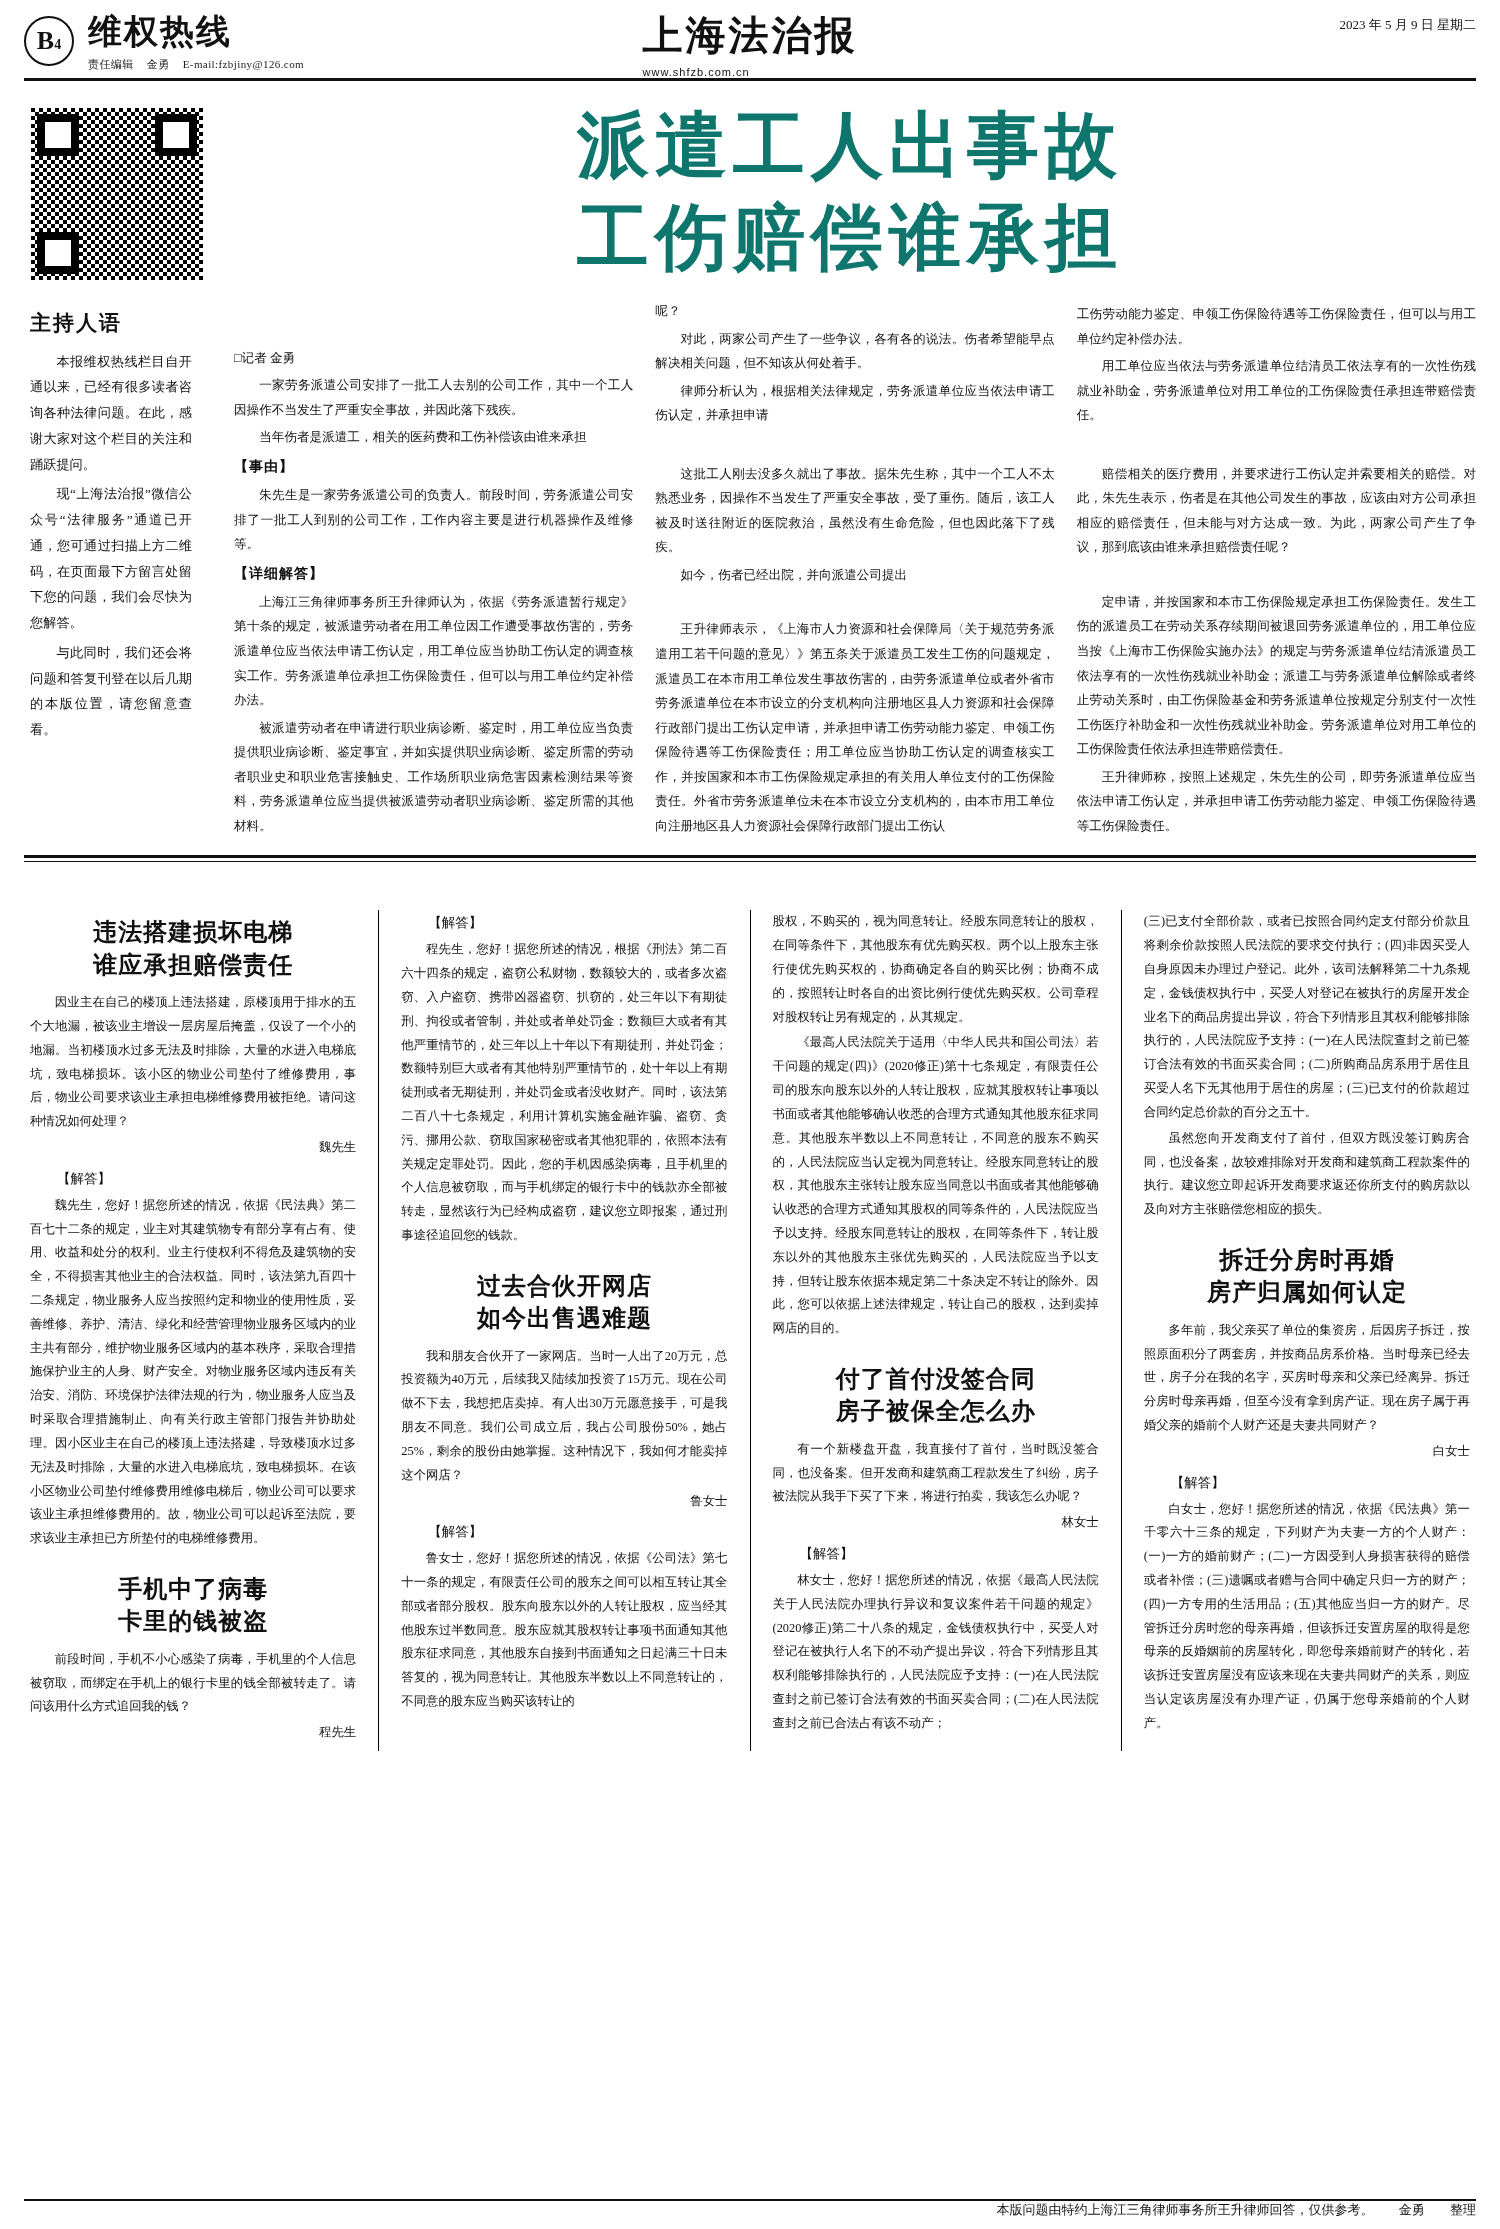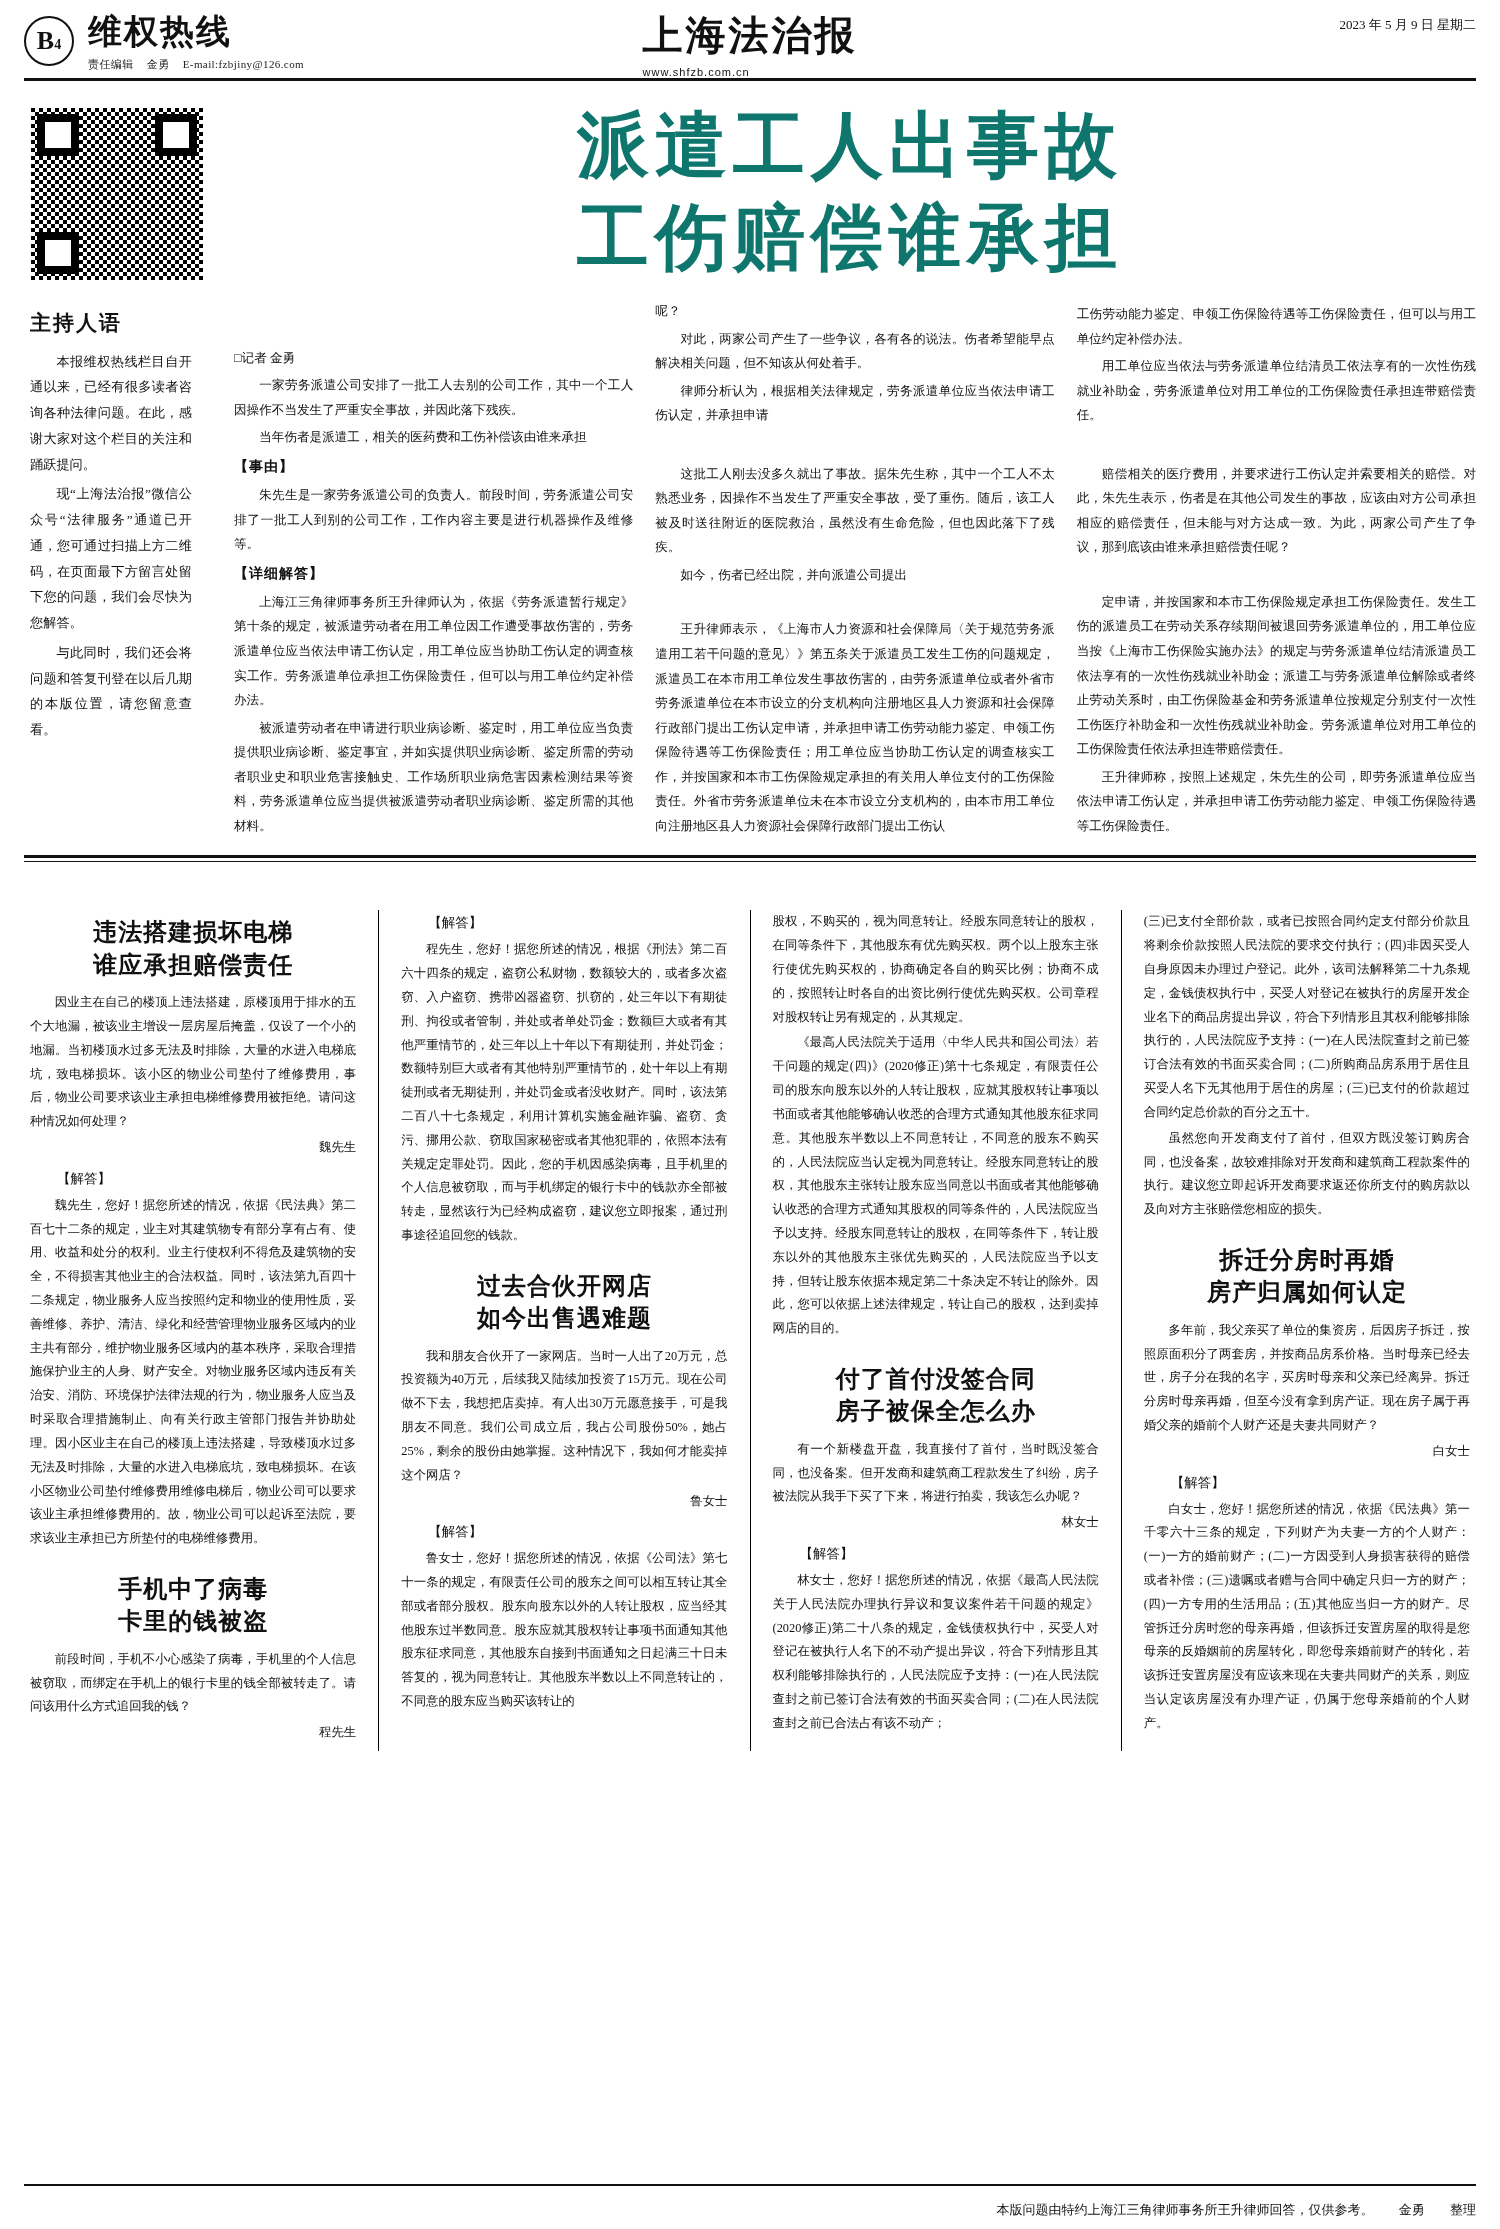--- a/index.html
+++ b/index.html
@@ -216,21 +216,21 @@
     margin: 2px 0 6px 0 !important;
     text-indent: 0 !important;
   }
 
   
   .footer {
     position: absolute;
     left: 24px; right: 24px;
     bottom: 10px;
     border-top: 2px solid #111;
-    padding-top: 15px;
+    padding-top: 0;
     text-align: right;
     font-size: 13px;
   }
   .footer span { margin-left: 22px; }
 </style>
 </head>
 <body>
 
 <div class="page">
 

